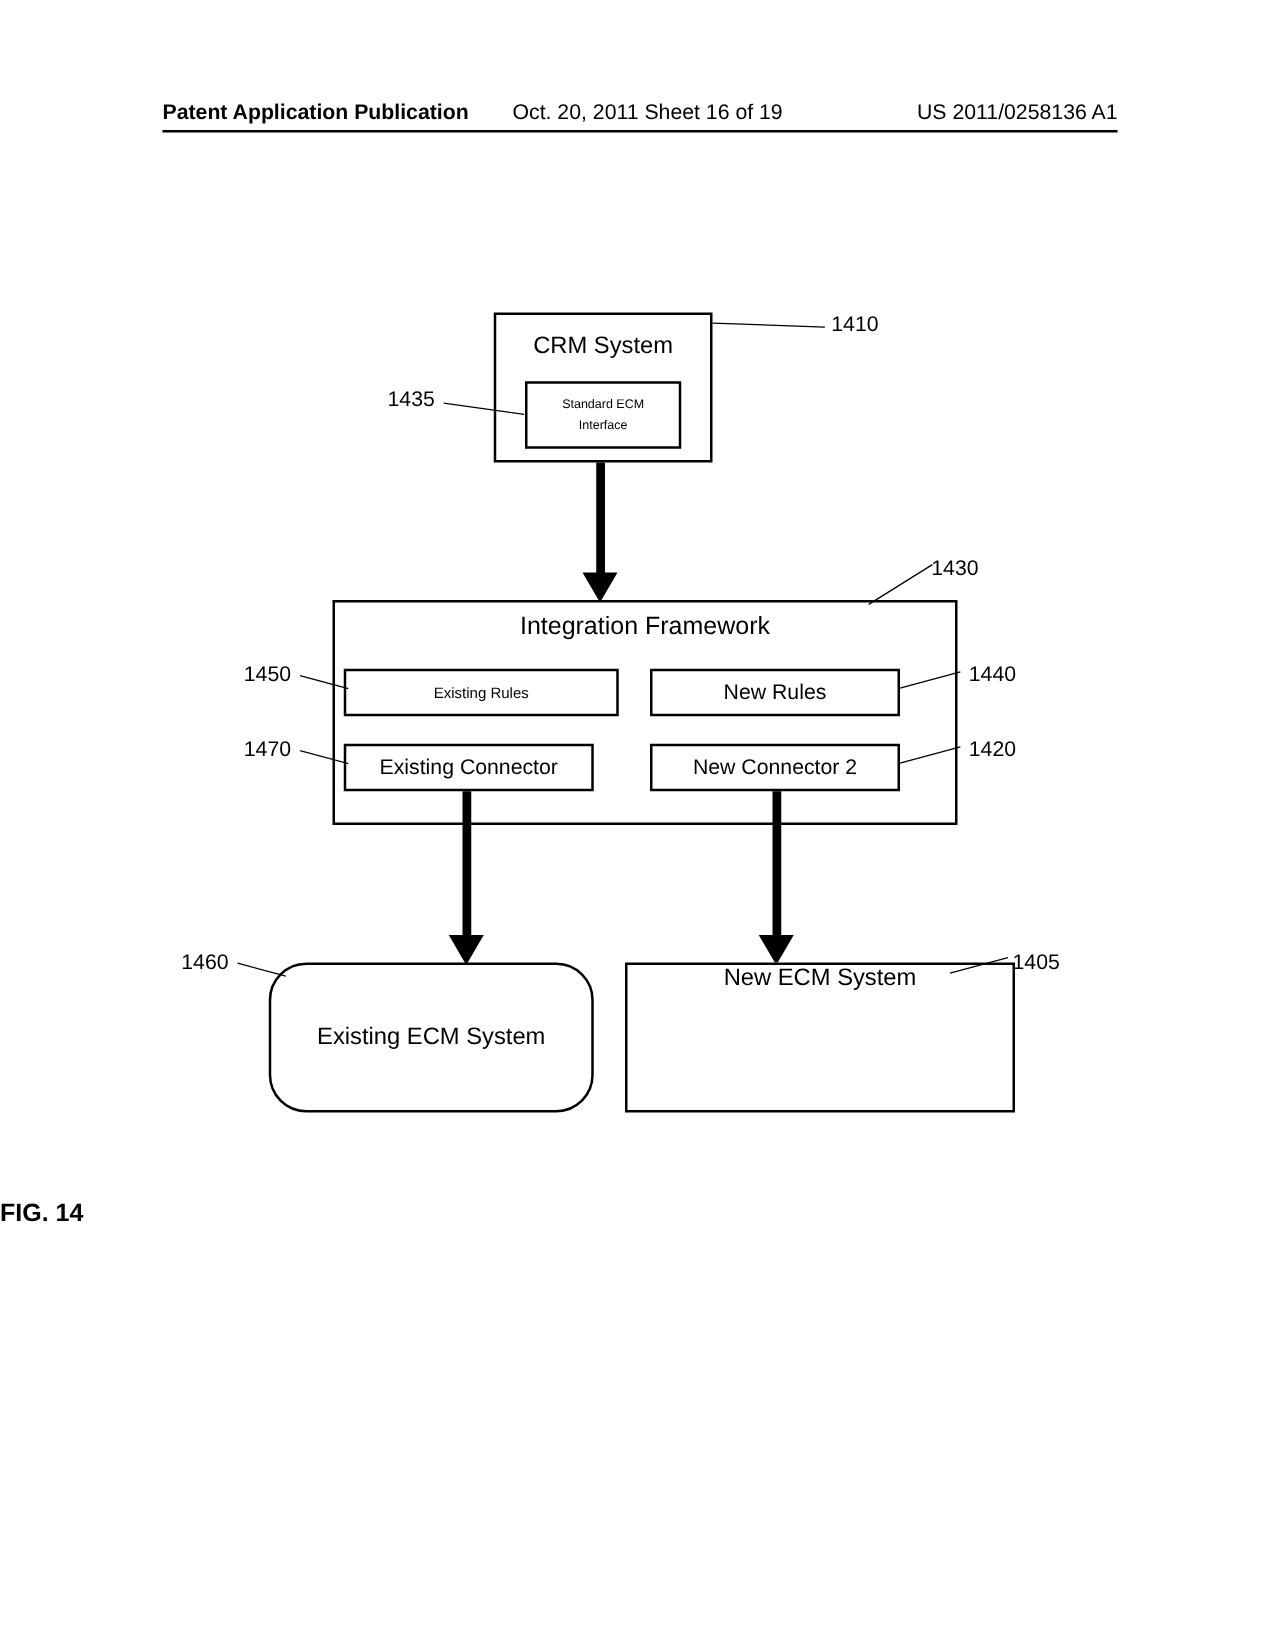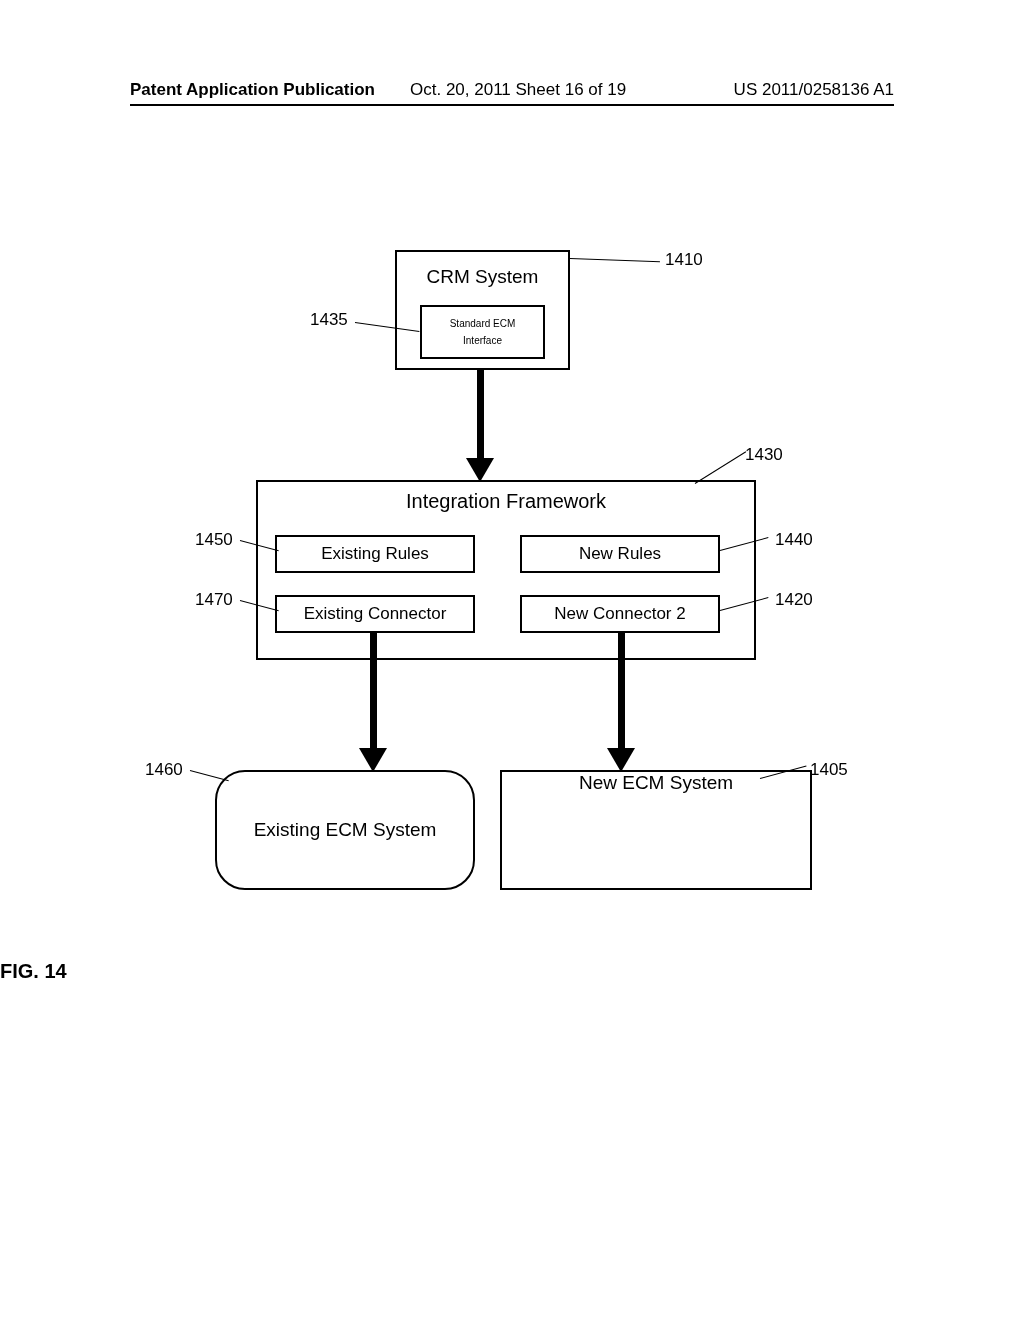--- a/index.html
+++ b/index.html
@@ -60,24 +60,24 @@
     text-align: center;
     box-sizing: border-box;
   }
 
   
   .crm-box { left: 395px; top: 0; width: 175px; height: 120px; }
   .crm-title { font-size: 19px; margin-top: 14px; }
   .ecm-iface-box { left: 420px; top: 55px; width: 125px; height: 54px; font-size: 10px; padding-top: 8px; line-height: 17px;}
 
   
-  .if-box { left: 256px; top: 230px; width: 500px; height: 180px; }
+  .if-box { left: 266px; top: 230px; width: 500px; height: 180px; }
   .if-title { font-size: 20px; margin-top: 8px; }
 
-  .er-box { left: 275px; top: 285px; width: 200px; height: 38px; font-size: 17px; line-height:34px;}
+  .er-box { left: 275px; top: 285px; width: 220px; height: 38px; font-size: 12px; line-height:34px;}
   .nr-box { left: 520px; top: 285px; width: 200px; height: 38px; font-size: 17px; line-height:34px;}
   .ec-box { left: 275px; top: 345px; width: 200px; height: 38px; font-size: 17px; line-height:34px;}
   .nc-box { left: 520px; top: 345px; width: 200px; height: 38px; font-size: 17px; line-height:34px;}
 
   .eecm-box { left: 215px; top: 520px; width: 260px; height: 120px; font-size: 19px; display:flex; align-items:center; justify-content:center;border-radius:30px;}
   .necm-box { left: 500px; top: 520px; width: 312px; height: 120px; font-size: 19px; display:flex; align-items:flex-start; justify-content:center;}
 
   .figlabel {
     position: absolute;
     top: 710px;

